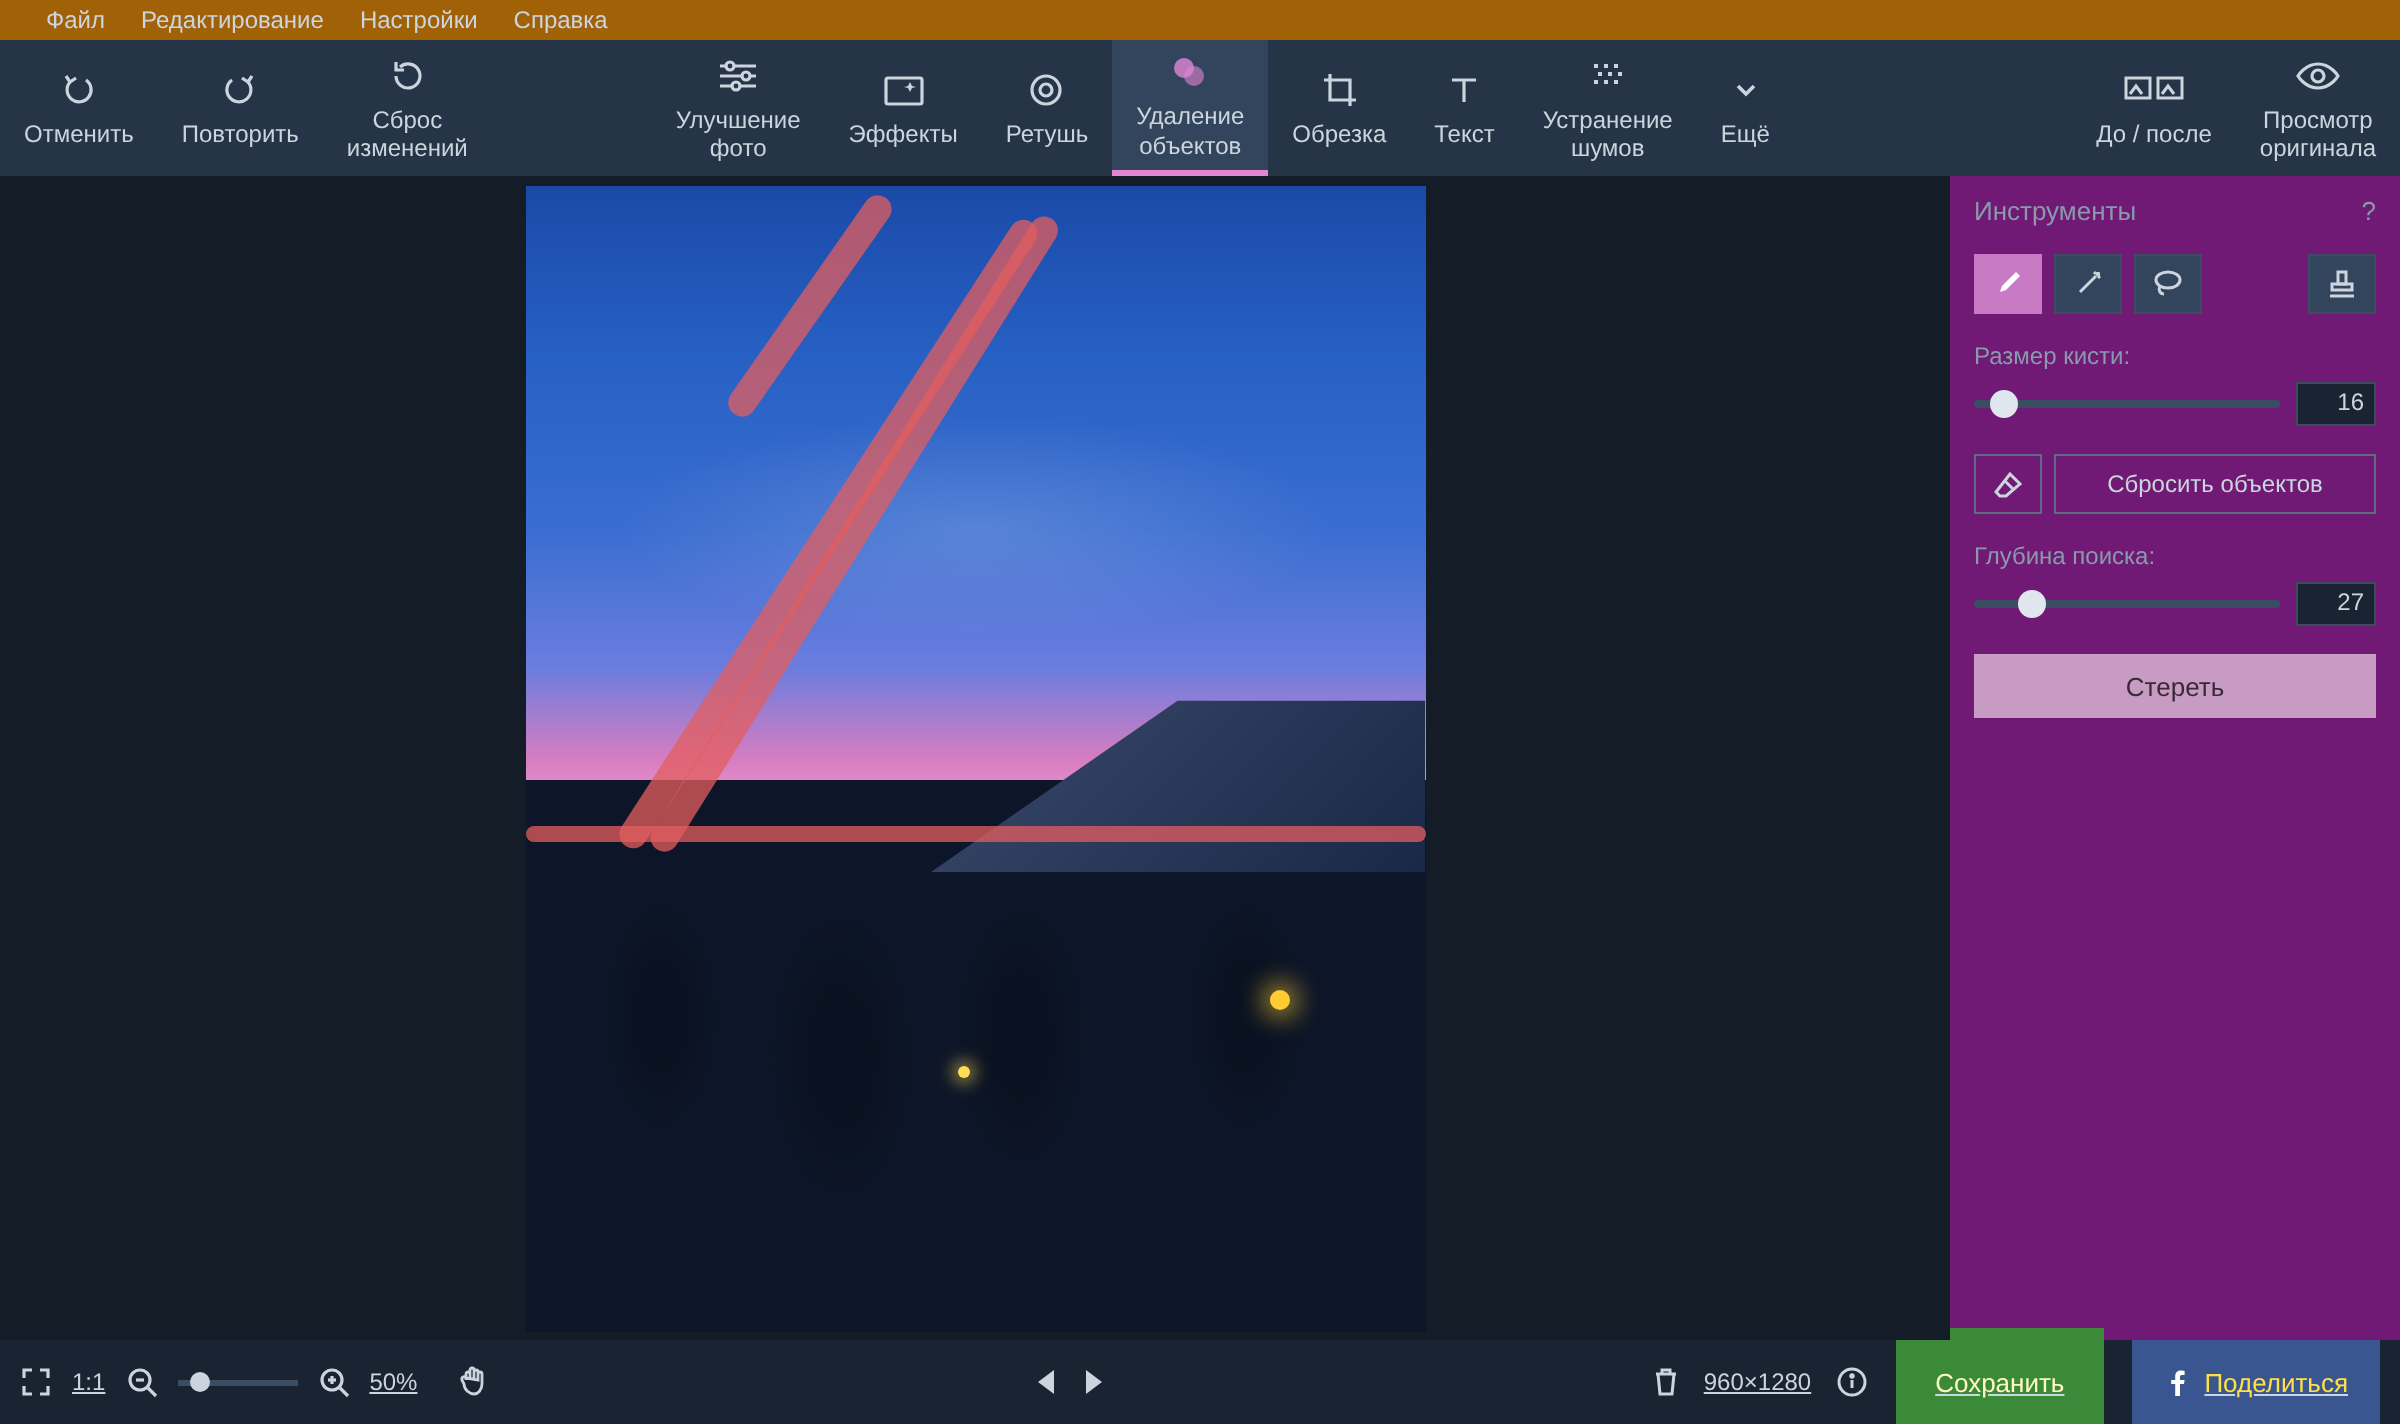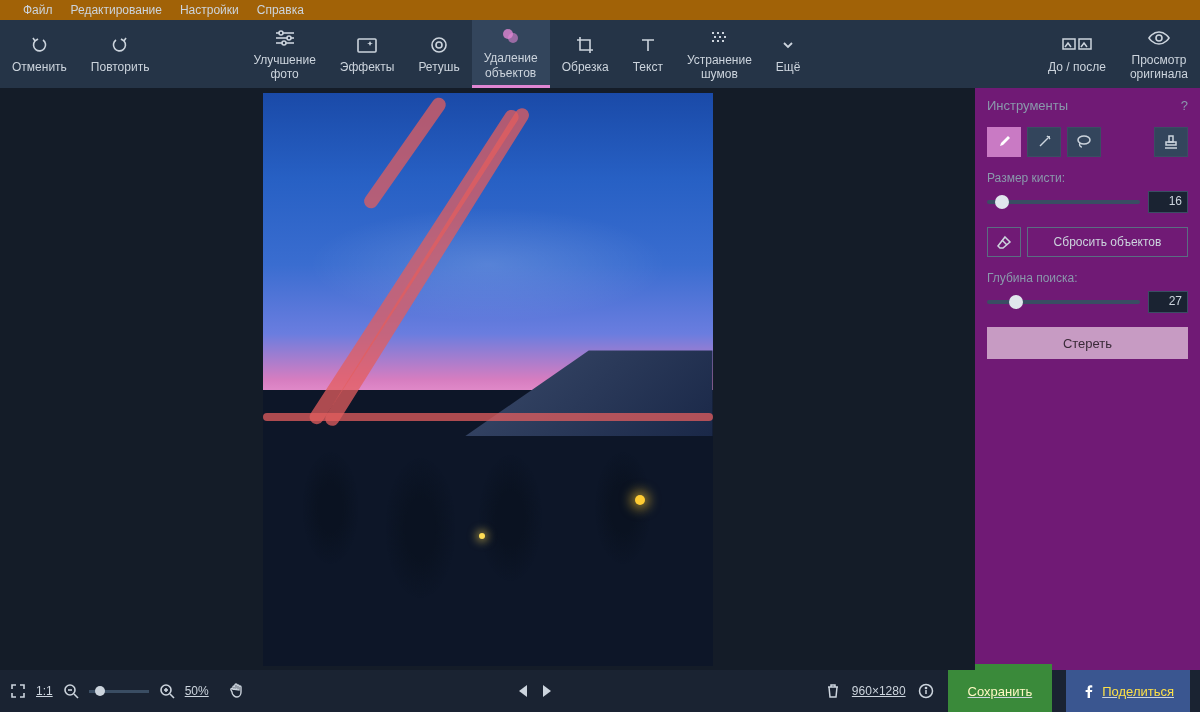--- a/index.html
+++ b/index.html
@@ -95,20 +95,30 @@
   <div class="toolbar-btn">
     <span class="ico">
         <svg width="20" height="20" viewBox="0 0 20 20" fill="none" stroke="#ccd4dd" stroke-width="1.6">
           <path d="M6 5a6 6 0 1 0 8 1"></path>
           <path d="M16 3l-2 3-3-2"></path>
         </svg>
       </span>
     <span>Повторить</span>
   </div>
 
+  <div class="toolbar-btn">
+    <span class="ico">
+        <svg width="20" height="20" viewBox="0 0 20 20" fill="none" stroke="#ccd4dd" stroke-width="1.6">
+          <path d="M4 10a6 6 0 1 0 2-4.5"></path>
+          <path d="M4 3v4h4"></path>
+        </svg>
+      </span>
+    <span style="white-space:pre">Сброс
+изменений</span>
+  </div>
 
   <div style="width:80px"></div>
 
   <div class="toolbar-btn">
     <span class="ico">
         <svg width="22" height="20" viewBox="0 0 22 20" fill="none" stroke="#ccd4dd" stroke-width="1.6">
           <line x1="2" y1="5" x2="20" y2="5"></line>
           <line x1="2" y1="10" x2="20" y2="10"></line>
           <line x1="2" y1="15" x2="20" y2="15"></line>
           <circle cx="7" cy="5" r="2" fill="#253447"></circle>

